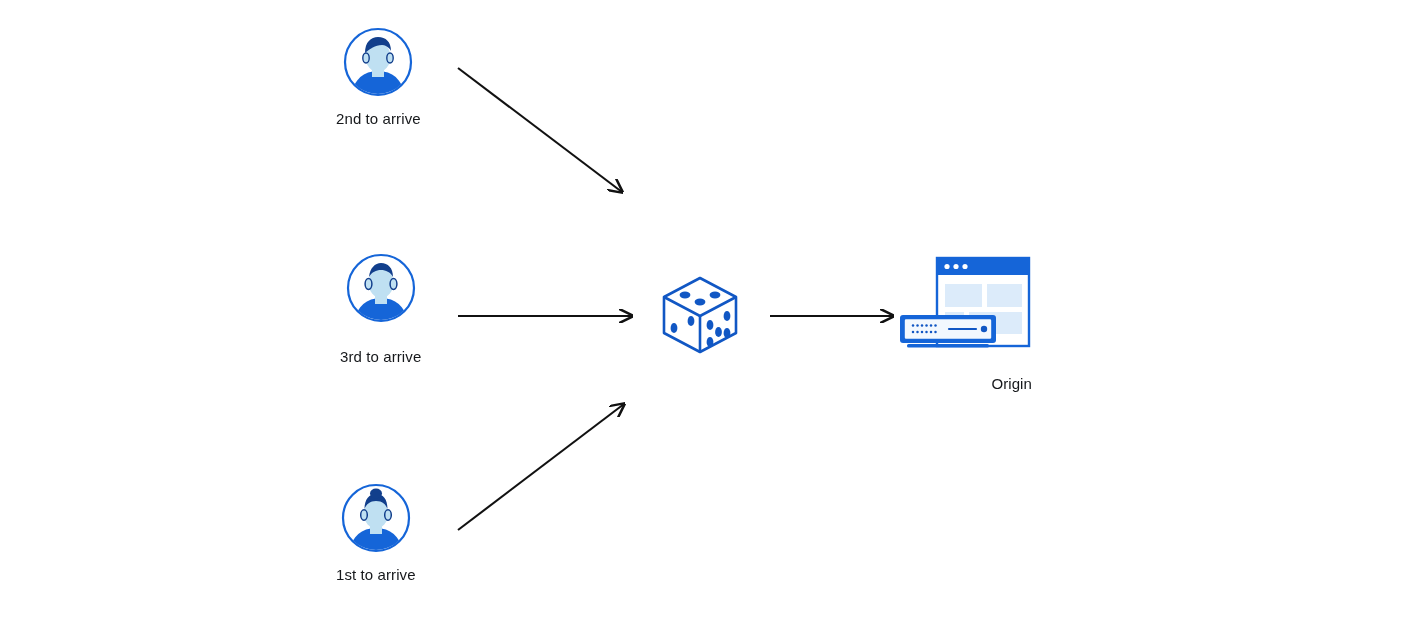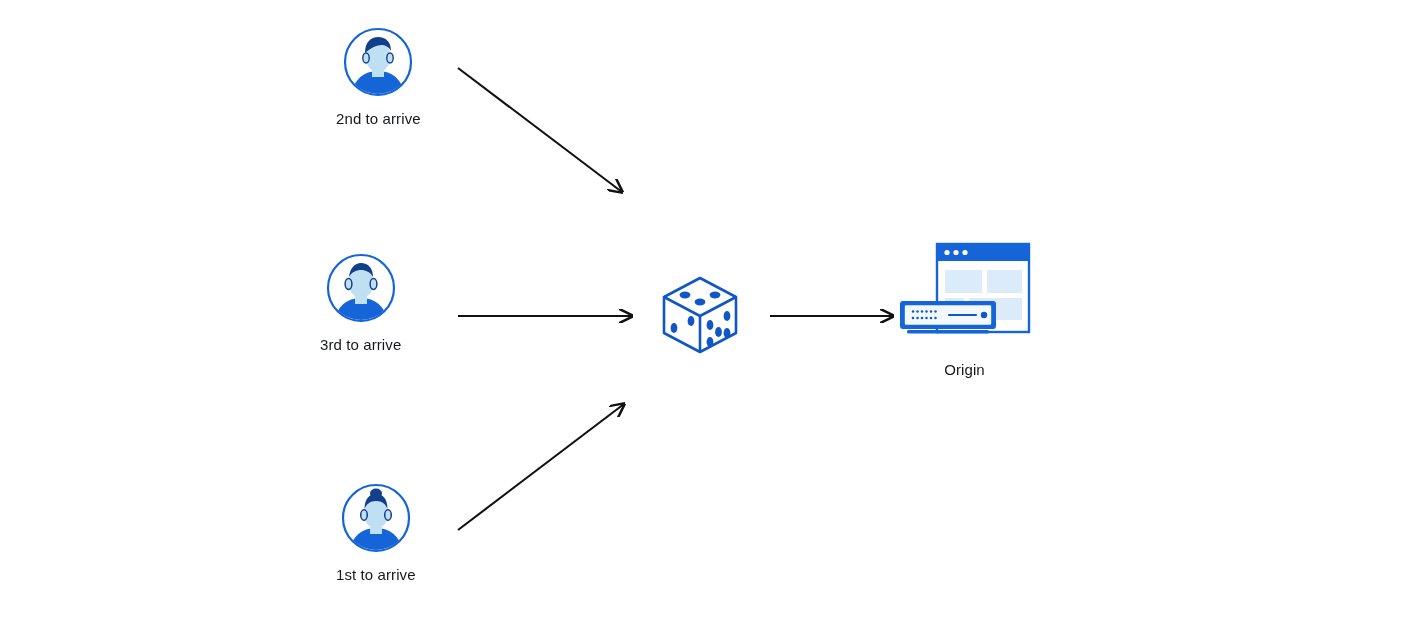--- a/index.html
+++ b/index.html
@@ -41,24 +41,24 @@
 
   .arrow-layer {
     position: absolute;
     left: 0; top: 0;
     width: 1405px;
     height: 633px;
     pointer-events: none;
   }
   
   #person-2nd { left: 336px; top: 27px; }
-  #person-3rd { left: 320px; top: 253px; }
+  #person-3rd { left: 340px; top: 253px; gap: 12px; }
   #person-1st { left: 336px; top: 483px; align-items: center; }
   #dice-node  { left: 657px; top: 272px; }
-  #origin-node{ left: 897px; top: 240px; }
+  #origin-node{ left: 897px; top: 254px; align-items: flex-end; }
 </style>
 </head>
 <body>
 
 <div class="canvas">
 
   <svg class="arrow-layer" viewBox="0 0 1405 633" width="1405" height="633">
     <defs>
       <marker id="ah" viewBox="0 0 10 10" refX="9" refY="5" markerWidth="7" markerHeight="7" orient="auto-start-reverse">
         <path d="M 0 0 L 10 5 L 0 10" fill="none" stroke="#111111" stroke-width="1.7" stroke-linecap="round" stroke-linejoin="round"></path>

